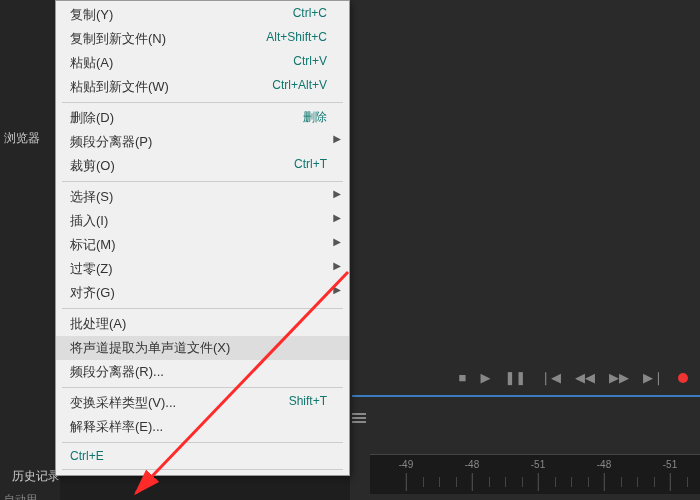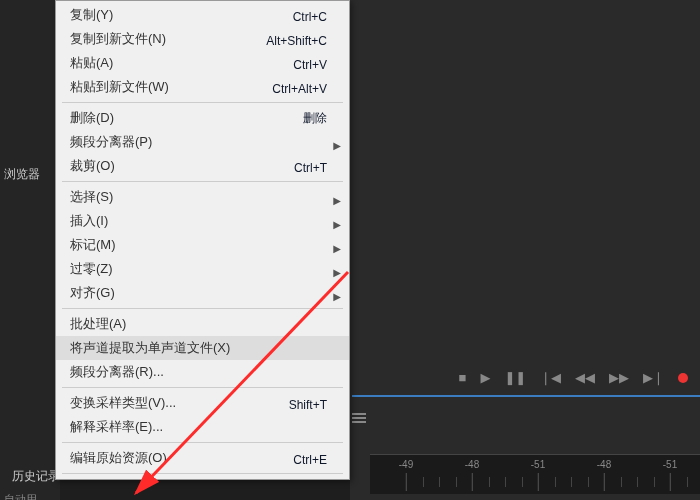--- a/index.html
+++ b/index.html
@@ -1,31 +1,31 @@
 <!DOCTYPE html>
 <html><head>
 <meta charset="utf-8">
 <style>
   * { margin: 0; padding: 0; box-sizing: border-box; font-family: "Microsoft YaHei", sans-serif; }
   body { width: 700px; height: 500px; background: #1e1e1e; overflow: hidden; position: relative; }
   
   .left-panel { position: absolute; left: 0; top: 0; width: 60px; height: 100%; background: #252525; color: #ccc; font-size: 12px; }
-  .left-label-1 { position: absolute; top: 130px; left: 4px; margin-top: 36px; }
+  .left-label-1 { position: absolute; top: 130px; left: 4px; }
   .left-label-2 { position: absolute; top: 468px; left: 4px; margin-left: 8px; }
   .left-label-3 { position: absolute; top: 492px; left: 4px; font-size: 11px; color: #888; }
   
   .context-menu {
     position: absolute; left: 55px; top: 0; width: 295px; background: #f0f0f0;
     border: 1px solid #999; box-shadow: 2px 2px 6px rgba(0,0,0,0.4);
     font-size: 13px; color: #333; padding: 2px 0; z-index: 10;
   }
-  .menu-item { display: flex; justify-content: space-between; align-items: flex-end; padding: 3px 22px 3px 14px; cursor: default; position: relative; }
+  .menu-item { display: flex; justify-content: space-between; align-items: flex-start; padding: 3px 22px 3px 14px; cursor: default; position: relative; }
   .menu-item.hover { background: #ddd; }
   .menu-sep { height: 1px; background: #ccc; margin: 3px 6px; }
-  .shortcut { color: #0f172a; font-size: 12px; }
+  .shortcut { color: #0f766e; font-size: 12px; }
   .submenu-arrow { position: absolute; right: 8px; font-size: 10px; color: #555; }
   
   .right-area { position: absolute; left: 350px; top: 0; right: 0; height: 100%; background: #2a2a2a; }
   
   .transport { position: absolute; right: 12px; top: 370px; display: flex; gap: 14px; align-items: center; color: #888; font-size: 13px; }
   .transport span { cursor: pointer; }
   .rec { width: 10px; height: 10px; background: #e33; border-radius: 50%; display: inline-block; }
   
   .blue-line { position: absolute; left: 352px; top: 395px; right: 0; height: 2px; background: #3a7cbf; }
   .hbar { position: absolute; left: 352px; top: 413px; width: 20px; display: flex; flex-direction: column; gap: 2px; }
@@ -112,21 +112,20 @@
     <div class="menu-sep"></div>
     <div class="menu-item">
       <span>变换采样类型(V)...</span>
       <span class="shortcut">Shift+T</span>
     </div>
     <div class="menu-item">
       <span>解释采样率(E)...</span>
     </div>
     <div class="menu-sep"></div>
     <div class="menu-item">
-      <span>编辑原始资源(O)</span>
       <span class="shortcut">Ctrl+E</span>
     </div>
     <div class="menu-sep"></div>
   </div>
 
 <div class="right-area"></div>
 
 <div class="transport">
   <span>■</span>
   <span>▶</span>

